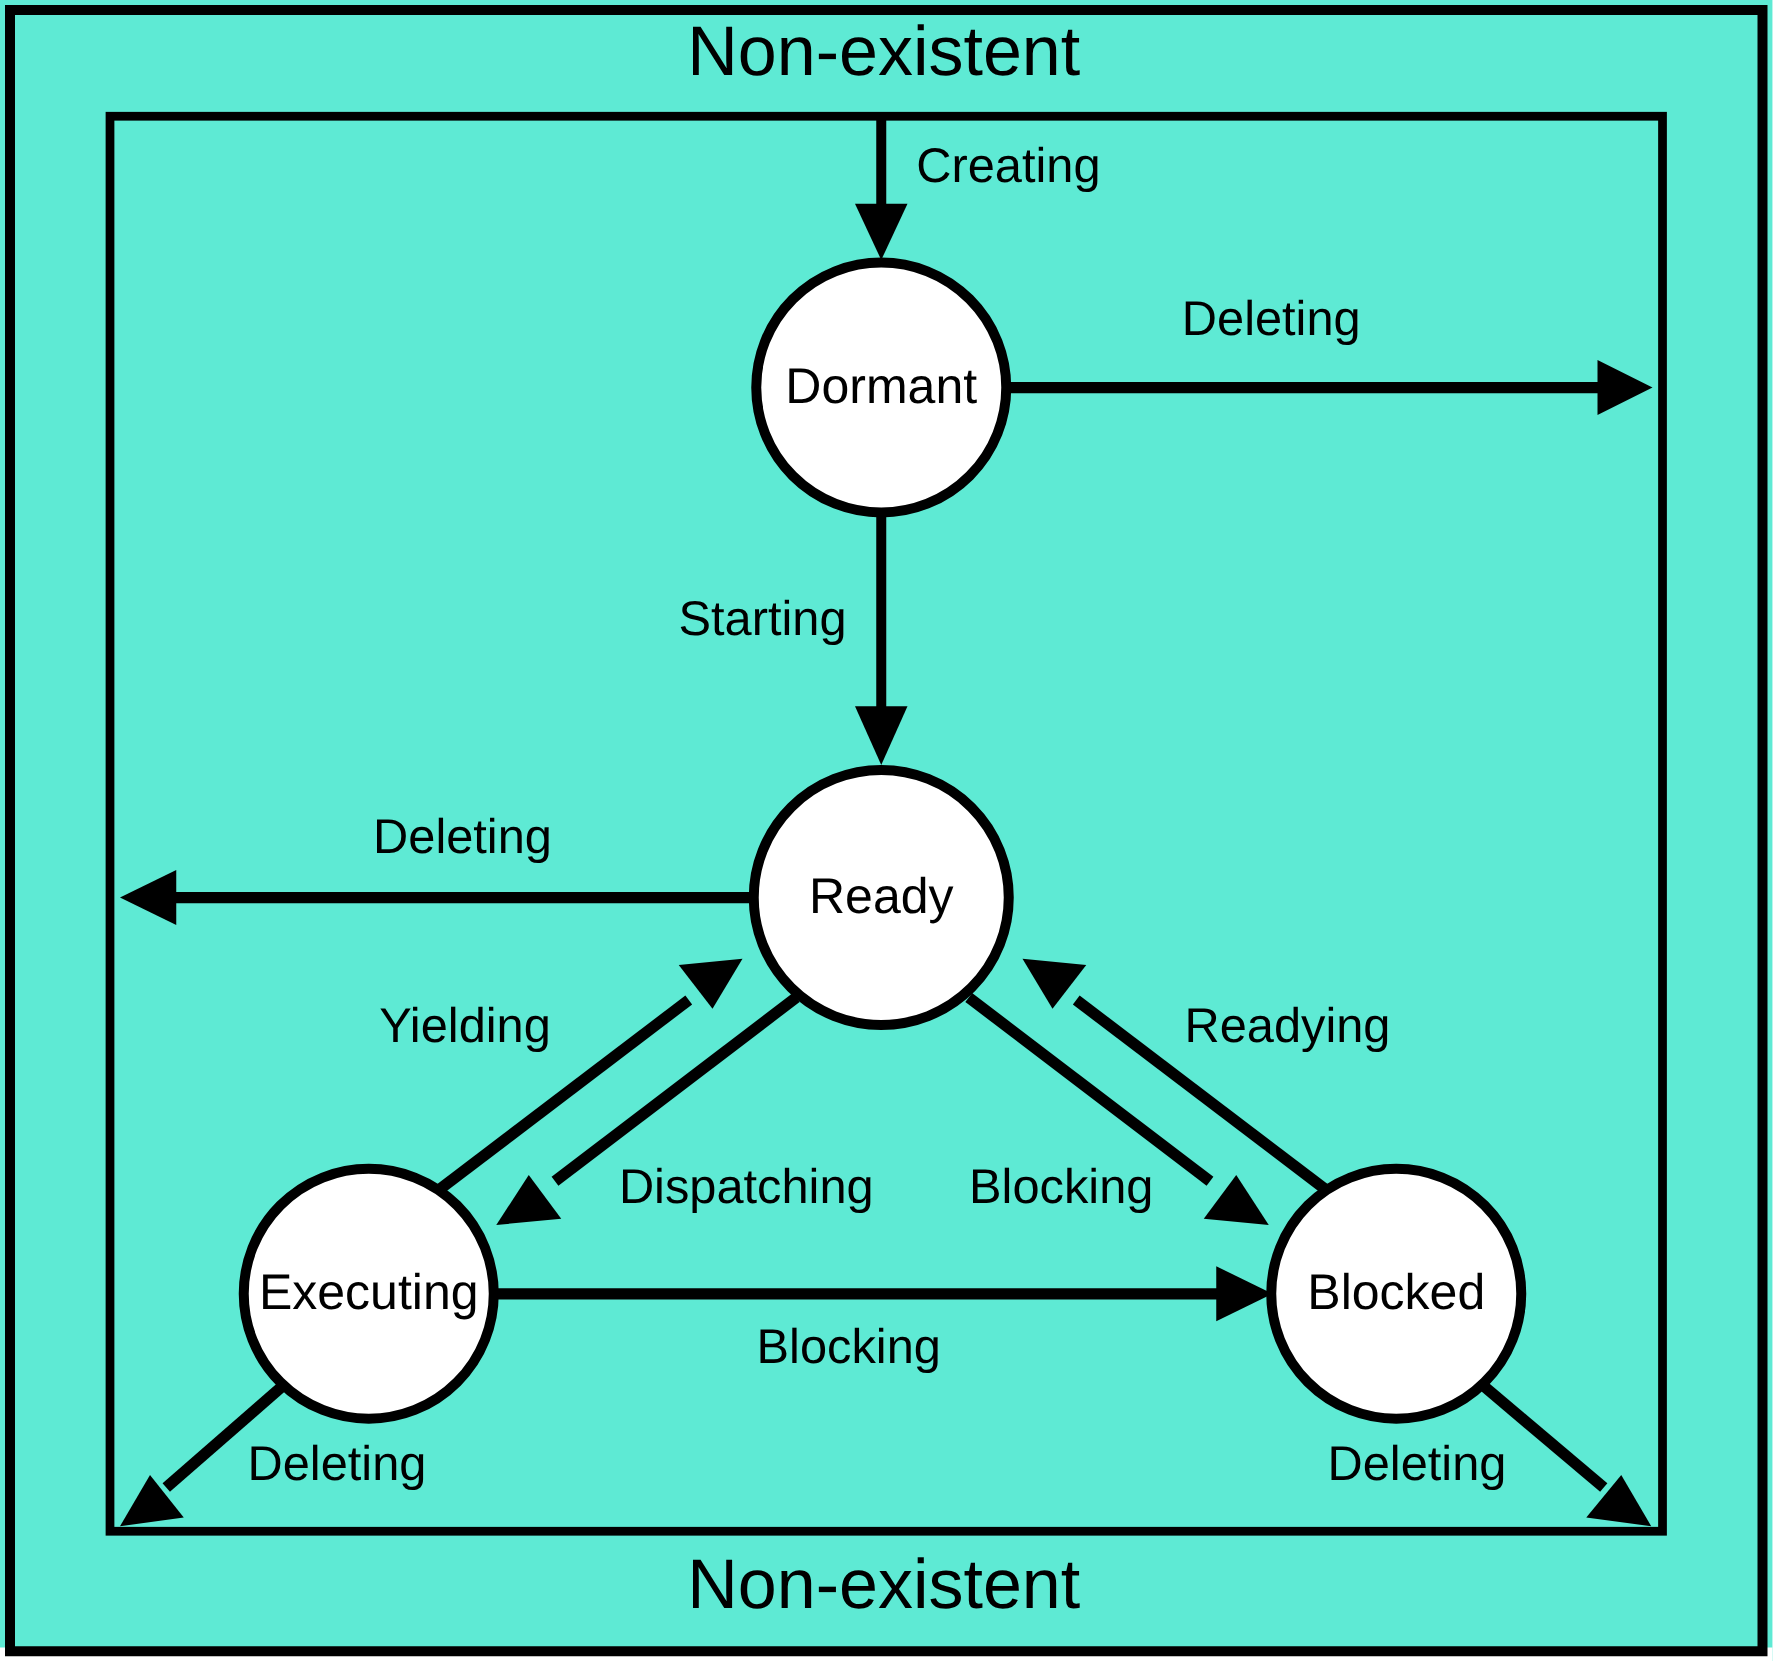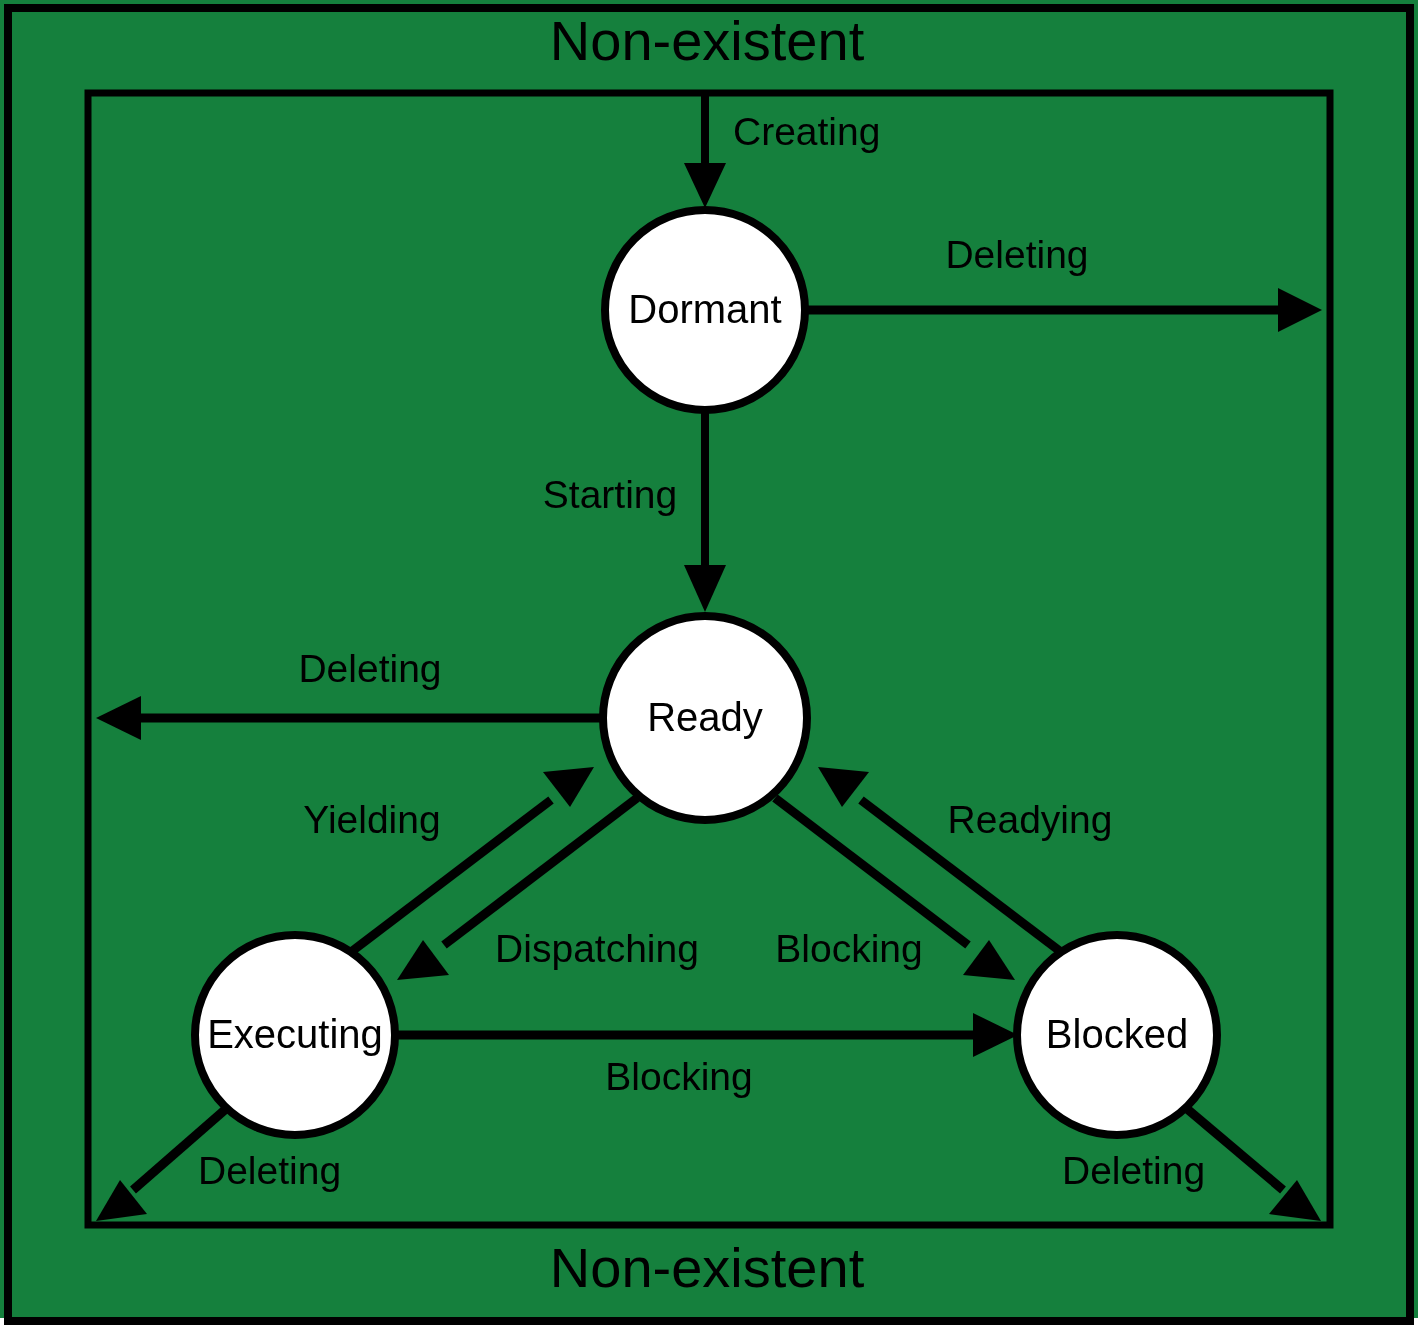--- a/index.html
+++ b/index.html
@@ -10,21 +10,21 @@
   body {
     width: 1418px;
     height: 1329px;
     font-family: "Liberation Sans", sans-serif;
     overflow: hidden;
   }
   #diagram-root {
     position: relative;
     width: 1418px;
     height: 1318px;
-    background: #15803d;
+    background: #5eead4;
   }
   svg#state-diagram {
     display: block;
     width: 1418px;
     height: 1329px;
   }
   .outer-frame {
     fill: none;
     stroke: #000000;
     stroke-width: 8;

